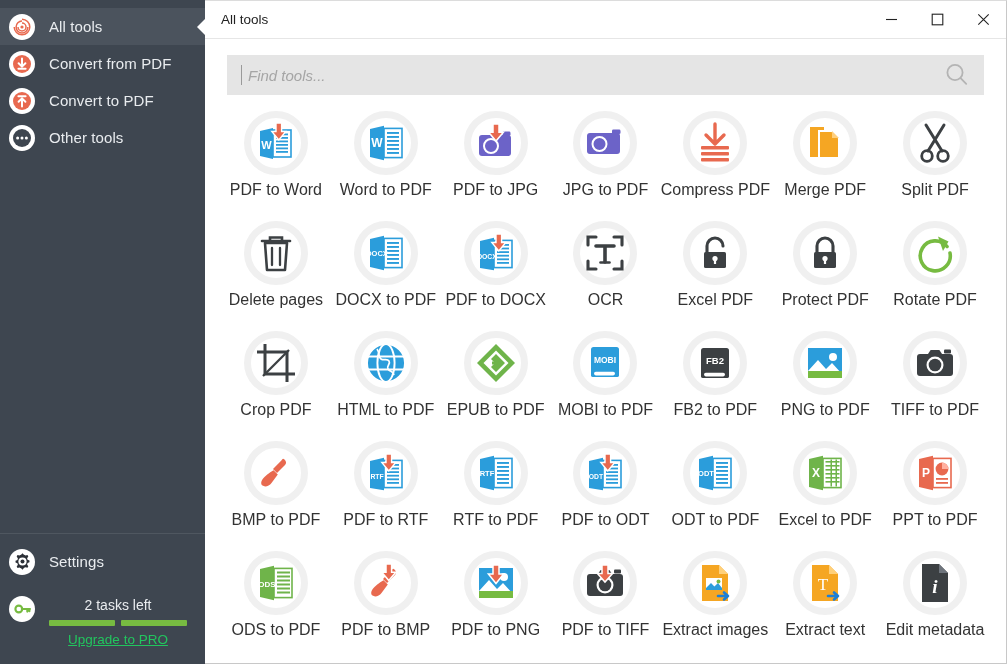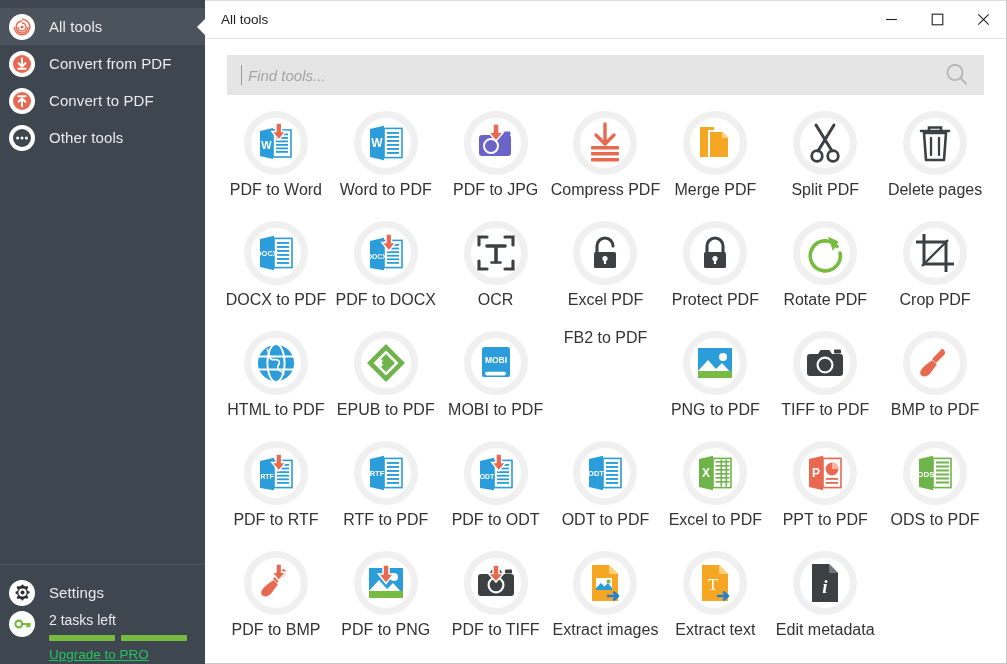--- a/index.html
+++ b/index.html
@@ -60,27 +60,27 @@
     letter-spacing: .1px;
   }
 
   .nav-spacer { flex: 1 1 auto; }
 
   .sidebar-divider {
     height: 1px;
     background: #4f5760;
     margin: 0;
   }
-  .nav-bottom { padding-top: 9px; padding-bottom: 1px; }
+  .nav-bottom { padding-top: 9px; padding-bottom: 16px; text-align: center; }
 
   .tasks-block {
     display: flex;
     align-items: flex-start;
     padding-left: 9px;
-    margin-top: 0;
+    margin-top: 16px;
   }
   .tasks-right { padding-top: 1px; }
   .tasks-label {
     color: #e9ecef;
     font-size: 14px;
     line-height: 17px;
   }
   .progress {
     width: 138px; height: 6px;
     display: flex;
@@ -367,20 +367,30 @@
       <rect x="5" y="12" width="32" height="21" rx="3" fill="#6c63c8"></rect>
       <rect x="28.5" y="8.5" width="8" height="4.5" rx="1.4" fill="#6c63c8"></rect>
       <circle cx="17" cy="23" r="7" fill="none" stroke="#fff" stroke-width="2"></circle>
       <path d="M19 1h6v8.2h4.4L22 18 14.6 9.2H19z" fill="#e8694f" stroke="#fff" stroke-width="1.5"></path>
             </svg>
           </div>
           <div class="tool-label">PDF to JPG</div>
         </div>
         <div class="tool">
           <div class="tool-circle">
+            <svg width="44" height="34" viewBox="0 0 44 34">
+      <rect x="4" y="7" width="33" height="21" rx="3" fill="#6c63c8"></rect>
+      <rect x="29" y="3.5" width="8.5" height="4.6" rx="1.4" fill="#6c63c8"></rect>
+      <circle cx="16.5" cy="18" r="7" fill="none" stroke="#fff" stroke-width="2"></circle>
+            </svg>
+          </div>
+          <div class="tool-label">JPG to PDF</div>
+        </div>
+        <div class="tool">
+          <div class="tool-circle">
             <svg width="40" height="42" viewBox="0 0 40 42">
       <path d="M20 2v16M11 13l9 9 9-9" fill="none" stroke="#e8694f" stroke-width="3.4" stroke-linecap="round" stroke-linejoin="round"></path>
       <g fill="#e8694f">
                 <rect x="6" y="24" width="28" height="3.4" rx="1"></rect>
       <rect x="6" y="30" width="28" height="3.4" rx="1"></rect>
                 <rect x="6" y="36" width="28" height="3.4" rx="1"></rect>
               </g>
             </svg>
           </div>
           <div class="tool-label">Compress PDF</div>
@@ -537,20 +547,28 @@
             <svg width="44" height="44" viewBox="0 0 44 44">
       <rect x="8" y="6" width="28" height="30" rx="2.5" fill="#2b9ddb"></rect>
       <rect x="8" y="30" width="28" height="6" rx="2.5" fill="#2b9ddb"></rect>
       <rect x="11" y="30.8" width="21" height="3.6" rx="1.8" fill="#fff"></rect>
       <text x="22" y="22" font-family="Liberation Sans,sans-serif" font-size="8.5" font-weight="bold" fill="#fff" text-anchor="middle">MOBI</text>
             </svg>
           </div>
           <div class="tool-label">MOBI to PDF</div>
         </div>
         <div class="tool">
+          <div class="tool-circle">
+            <svg width="44" height="44" viewBox="0 0 44 44">
+    <rect x="8" y="7" width="28" height="30" rx="2.5" fill="#3c4043"></rect>
+    <rect x="8" y="31" width="28" height="6" rx="2.5" fill="#3c4043"></rect>
+    <rect x="11" y="31.8" width="21" height="3.6" rx="1.8" fill="#fff"></rect>
+    <text x="22" y="23" font-family="Liberation Sans,sans-serif" font-size="9.5" font-weight="bold" fill="#fff" text-anchor="middle">FB2</text>
+            </svg>
+          </div>
           <div class="tool-label">FB2 to PDF</div>
         </div>
         <div class="tool">
           <div class="tool-circle">
             <svg width="44" height="40" viewBox="0 0 44 40">
     <rect x="5" y="5" width="34" height="30" fill="#2b9ddb"></rect>
     <path d="M5 28l10-11 8 9 6-6 10 11v4H5z" fill="#fff"></path>
     <circle cx="30" cy="14" r="4" fill="#fff"></circle>
     <rect x="5" y="28" width="34" height="7" fill="#77bb41"></rect>
 

